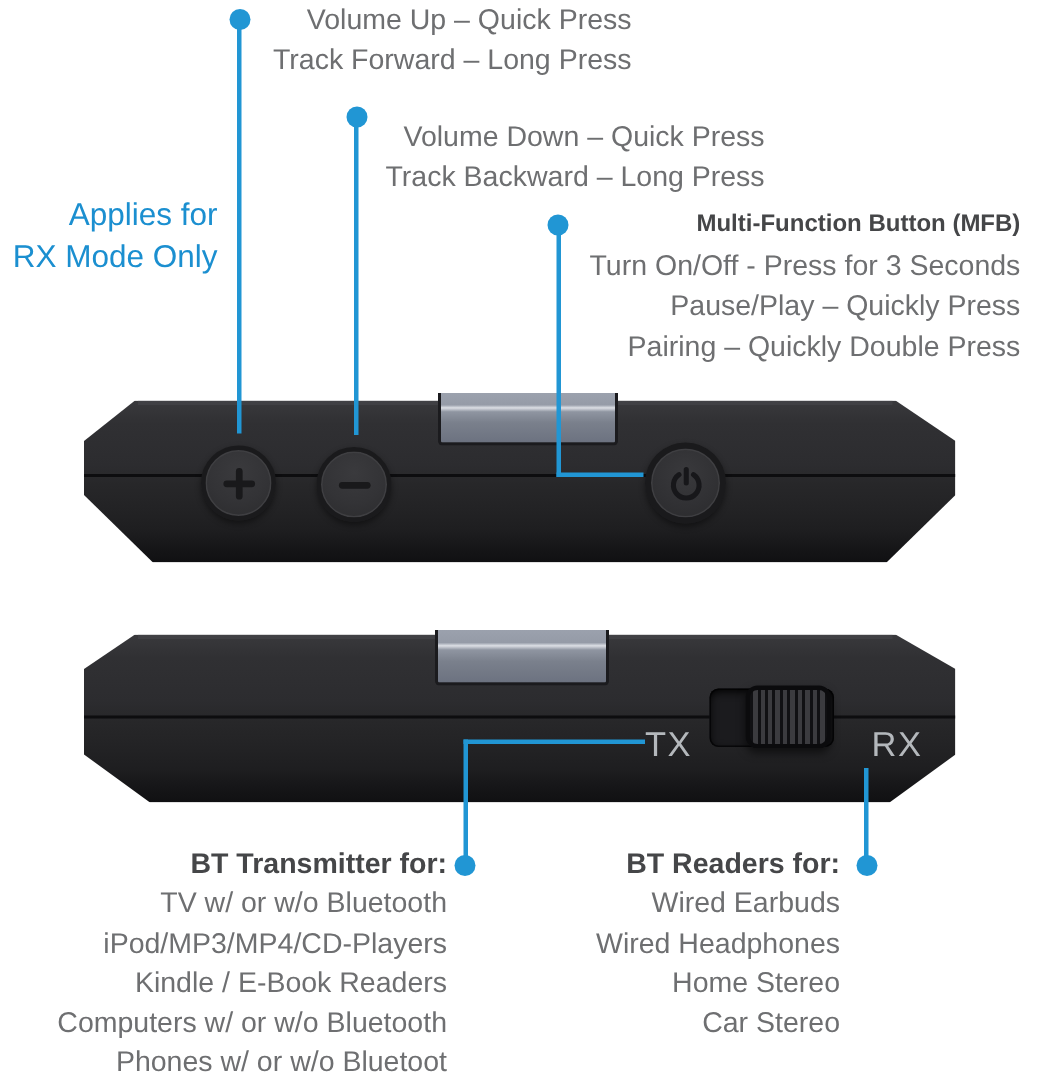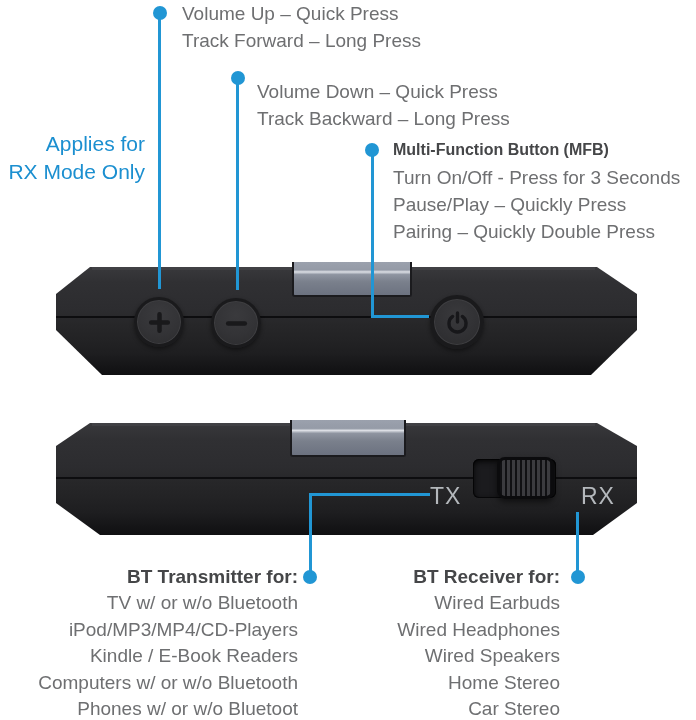--- a/index.html
+++ b/index.html
@@ -5,21 +5,21 @@
   html,body{margin:0;padding:0;background:#fff;}
   #canvas{
     position:relative;width:696px;height:720px;overflow:hidden;
     background:#ffffff;
     font-family:"Liberation Sans", sans-serif;
     -webkit-font-smoothing:antialiased;
   }
   
   .callout{position:absolute;color:#6e6f71;font-size:19px;line-height:27px;white-space:nowrap;}
   .callout .b{font-weight:bold;color:#454648;font-size:16px;line-height:28px;display:block;}
-  .callout span{display:block;}
+  .callout span{display:block;text-align:right;}
   .blue-note{
     position:absolute;left:0;top:130px;width:145px;text-align:right;
     color:#1b8fd0;font-weight:normal;font-size:21px;line-height:28px;
   }
   .blue-note span{display:block;}
   
   .dot{position:absolute;width:14px;height:14px;border-radius:50%;background:#2196d4;z-index:6;}
   .vline{position:absolute;width:3px;background:#2196d4;z-index:5;}
   .hline{position:absolute;height:3px;background:#2196d4;z-index:5;}
   
@@ -155,21 +155,20 @@
 
   <div class="bottom-list list-left">
     <span class="hdr">BT Transmitter for:</span>
     <span>TV w/ or w/o Bluetooth</span>
     <span>iPod/MP3/MP4/CD-Players</span>
     <span>Kindle / E-Book Readers</span>
     <span>Computers w/ or w/o Bluetooth</span>
     <span>Phones w/ or w/o Bluetoot</span>
   </div>
   <div class="bottom-list list-right">
-    <span class="hdr">BT Receiver for:</span>
+    <span class="hdr">BT Readers for:</span>
     <span>Wired Earbuds</span>
     <span>Wired Headphones</span>
-    <span>Wired Speakers</span>
     <span>Home Stereo</span>
     <span>Car Stereo</span>
   </div>
 
 </div>
 
 </body></html>

